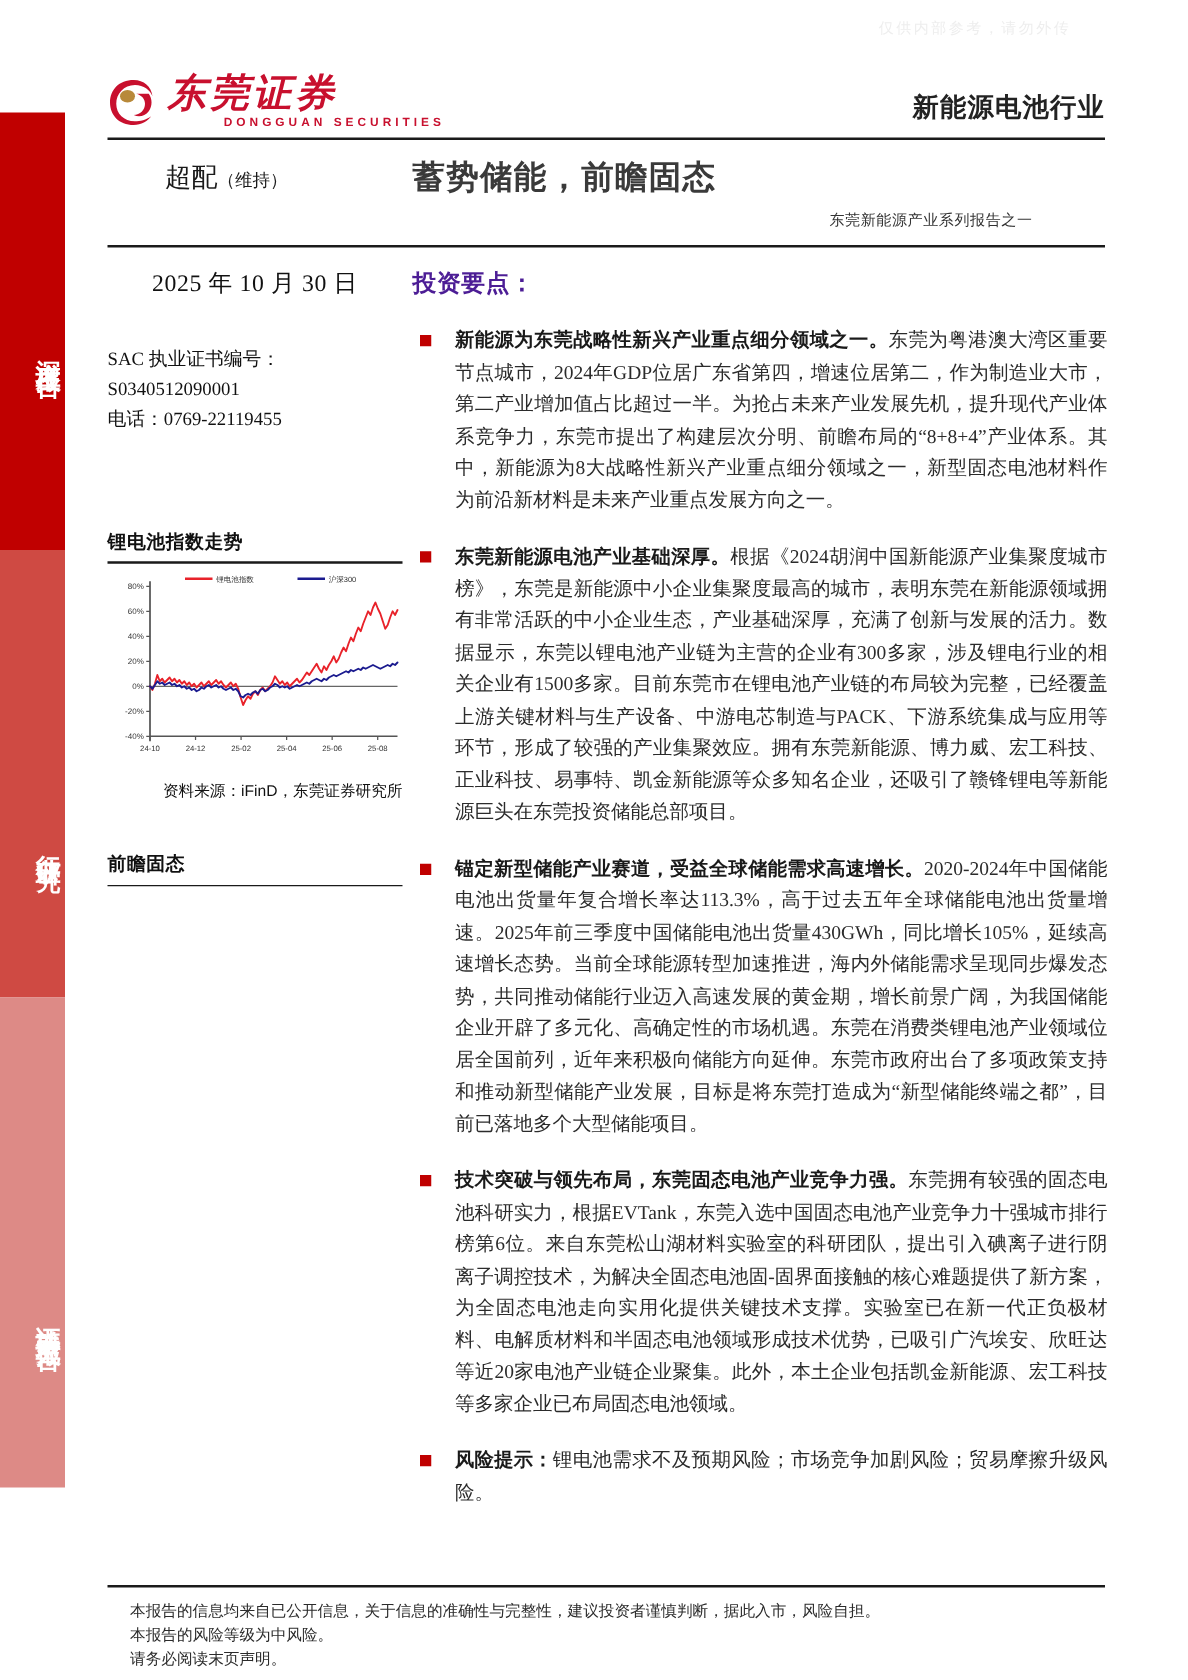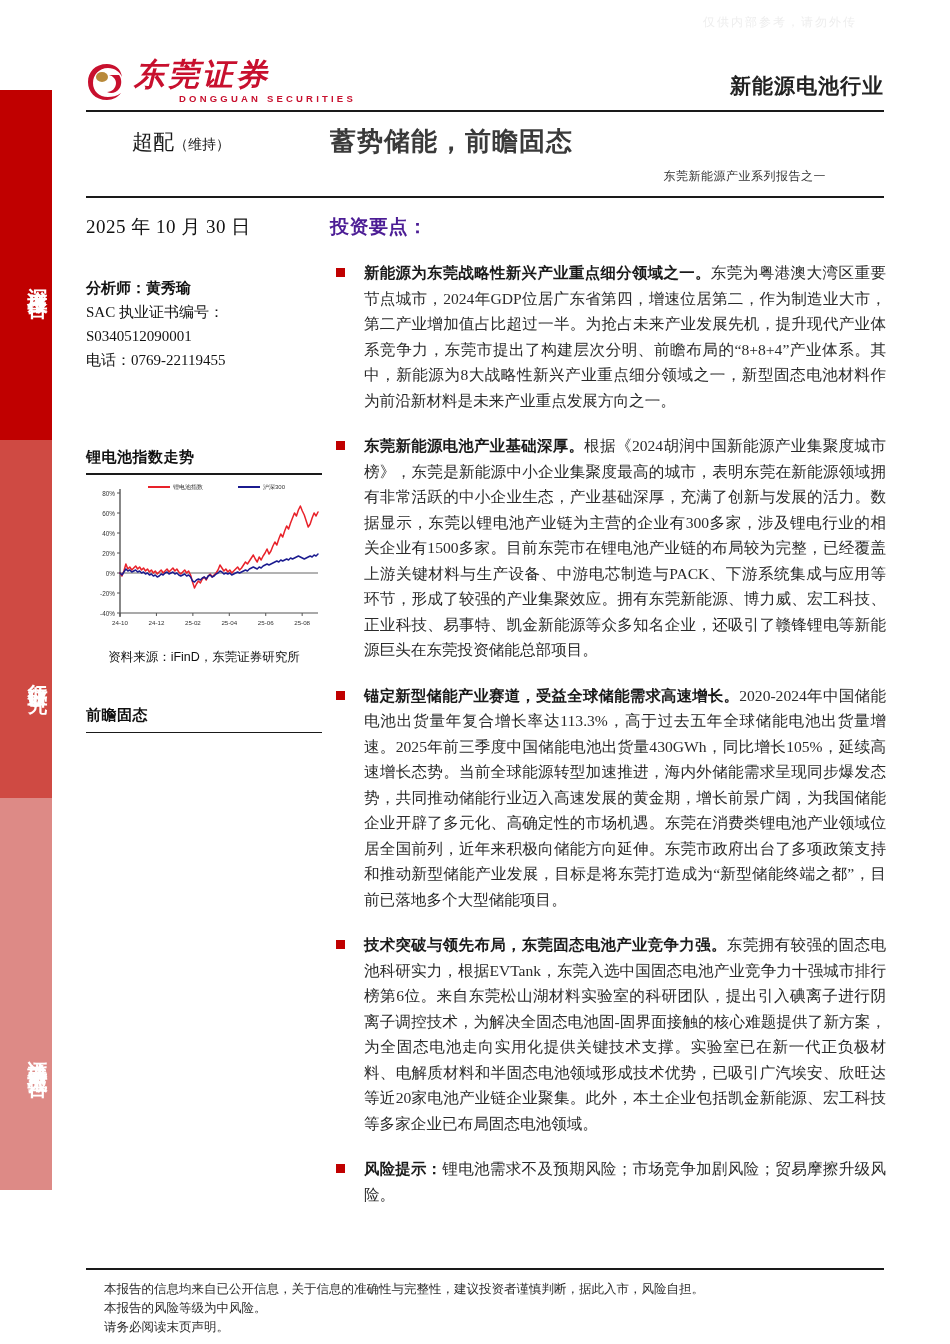--- a/index.html
+++ b/index.html
@@ -111,20 +111,21 @@
     font-family: "Liberation Sans", "DejaVu Sans", sans-serif;
     font-size: 12px; color: #333;
     letter-spacing: 0.5px;
   }
 
   
   .left-col { position: absolute; left: 86px; top: 206px; width: 236px; }
   .pub-date {
     font-size: 19px; color: #111; letter-spacing: 0.5px;
     margin-top: 8px;
+    text-align: center;
   }
   .analyst-block { margin-top: 36px; line-height: 24px; }
   .analyst-name {
     font-family: "Liberation Sans", "DejaVu Sans", sans-serif;
     font-size: 15px; font-weight: bold; color: #111;
   }
   .analyst-line { font-size: 15px; color: #111; }
   .mono { font-family: "Liberation Serif","DejaVu Serif",serif; }
 
   
@@ -132,21 +133,21 @@
   .chart-title {
     font-family: "Liberation Sans", "DejaVu Sans", sans-serif;
     font-size: 15px; font-weight: bold; color: #111;
     letter-spacing: 0.5px;
   }
   .chart-hr { width: 236px; height: 1.5px; background: #1a1a1a; margin-top: 6px; }
   .chart-area { width: 236px; height: 168px; position: relative; margin-top: 4px; }
   .chart-src {
     font-family: "Liberation Sans", "DejaVu Sans", sans-serif;
     font-size: 12.5px; color: #111;
-    text-align: center; width: 236px; margin-top: 2px;
+    text-align: right; width: 236px; margin-top: 2px;
   }
 
   .related-block { margin-top: 40px; }
   .related-title {
     font-family: "Liberation Sans", "DejaVu Sans", sans-serif;
     font-size: 15px; font-weight: bold; color: #111;
     letter-spacing: 0.5px;
   }
   .related-hr { width: 236px; height: 1.6px; background: #1a1a1a; margin-top: 7px; }
 
@@ -224,21 +225,20 @@
   <div class="rating">
     <span class="kw">超配</span><span class="paren">（维持）</span>
   </div>
   <div class="main-title">蓄势储能，前瞻固态</div>
   <div class="series-line">东莞新能源产业系列报告之一</div>
 
   <div class="left-col">
     <div class="pub-date">2025 年 10 月 30 日</div>
 
     <div class="analyst-block">
-      <div class="analyst-name">分析师：黄秀瑜</div>
       <div class="analyst-line">SAC 执业证书编号：</div>
       <div class="analyst-line mono">S0340512090001</div>
       <div class="analyst-line">电话：0769-22119455</div>
     </div>
 
     <div class="chart-block">
       <div class="chart-title">锂电池指数走势</div>
       <div class="chart-hr"></div>
       <div class="chart-area">
         <svg id="chart-svg" viewBox="0 0 236 168" width="236" height="168">

